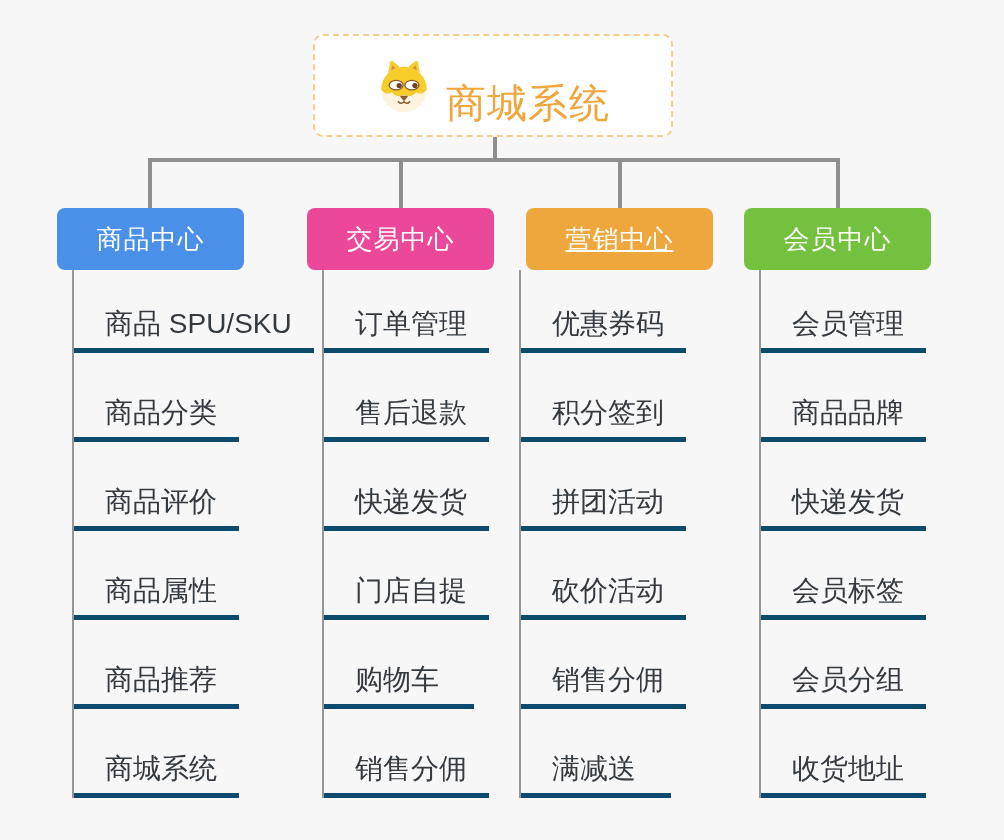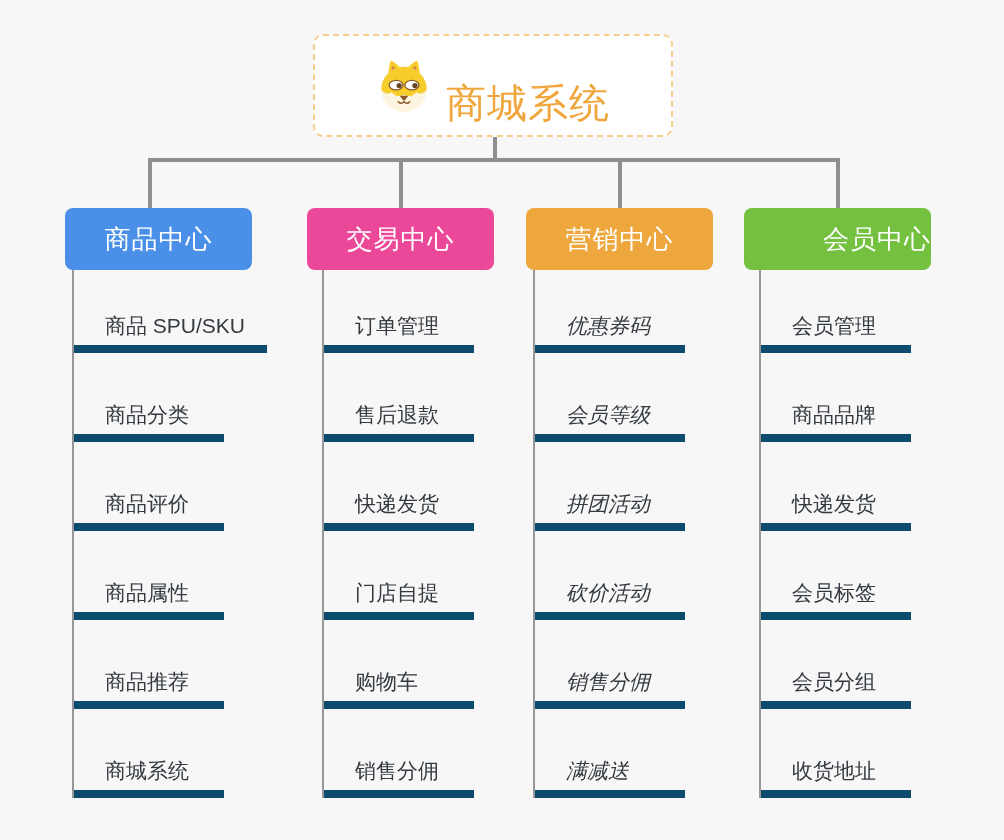--- a/index.html
+++ b/index.html
@@ -31,40 +31,40 @@
   .conn-drop.d4 { left: 836px; }
 
   
   .branch-node {
     position: absolute; top: 208px; width: 187px; height: 62px;
     border-radius: 8px; display: flex; align-items: center; justify-content: center;
     color: #ffffff; font-size: 26px; letter-spacing: 1px;
   }
   .branch-node.b1 { left: 57px; }
   .branch-node.b2 { left: 307px; }
-  .branch-node.b3 { left: 526px; }
-  .branch-node.b4 { left: 744px; justify-content: flex-end; }
+  .branch-node.b3 { left: 526px; text-decoration: underline; }
+  .branch-node.b4 { left: 744px; }
 
   
   .column {
     position: absolute; top: 270px;
     list-style: none;
     border-left: 2px solid #979797;
   }
   .column.c1 { left: 72px; }
   .column.c2 { left: 322px; }
-  .column.c3 { left: 533px; font-style: italic; }
+  .column.c3 { left: 519px; }
   .column.c4 { left: 759px; }
   .leaf {
     width: max-content;
     height: 89px;
     display: flex; align-items: flex-end;
     padding: 0 22px 5px 31px;
-    border-bottom: 8px solid #0c4a6e;
-    font-size: 21px; color: #343a40;
+    border-bottom: 5px solid #0c4a6e;
+    font-size: 28px; color: #343a40;
     min-width: 150px;
   }
   .column .leaf:first-child { height: 83px; }
 </style>
 </head>
 <body>
 
 <div class="stage">
 
   <div class="root-node" style="border-color: rgb(246, 206, 140);">
@@ -85,21 +85,21 @@
     <span class="root-title" style="color: rgb(240, 166, 60); margin-top: 36px;">商城系统</span>
   </div>
 
   <div class="conn conn-root-stub"></div>
   <div class="conn conn-hline"></div>
   <div class="conn conn-drop d1"></div>
   <div class="conn conn-drop d2"></div>
   <div class="conn conn-drop d3"></div>
   <div class="conn conn-drop d4"></div>
 
-  <div class="branch-node b1" style="background: rgb(74, 143, 232); margin-left: 8px;">
+  <div class="branch-node b1" style="background: rgb(74, 143, 232);">
     <span>商品中心</span>
   </div>
   <div class="branch-node b2" style="background: #ec4899;">
     <span>交易中心</span>
   </div>
   <div class="branch-node b3" style="background: rgb(237, 167, 60);">
     <span>营销中心</span>
   </div>
   <div class="branch-node b4" style="background: rgb(115, 193, 62);">
     <span>会员中心</span>
@@ -118,21 +118,21 @@
     <li class="leaf">订单管理</li>
     <li class="leaf">售后退款</li>
     <li class="leaf">快递发货</li>
     <li class="leaf">门店自提</li>
     <li class="leaf">购物车</li>
     <li class="leaf">销售分佣</li>
   </ul>
 
   <ul class="column c3">
     <li class="leaf">优惠券码</li>
-    <li class="leaf">会员等级</li>
+    <li class="leaf">积分签到</li>
     <li class="leaf">拼团活动</li>
     <li class="leaf">砍价活动</li>
     <li class="leaf">销售分佣</li>
     <li class="leaf">满减送</li>
   </ul>
 
   <ul class="column c4">
     <li class="leaf">会员管理</li>
     <li class="leaf">商品品牌</li>
     <li class="leaf">快递发货</li>

